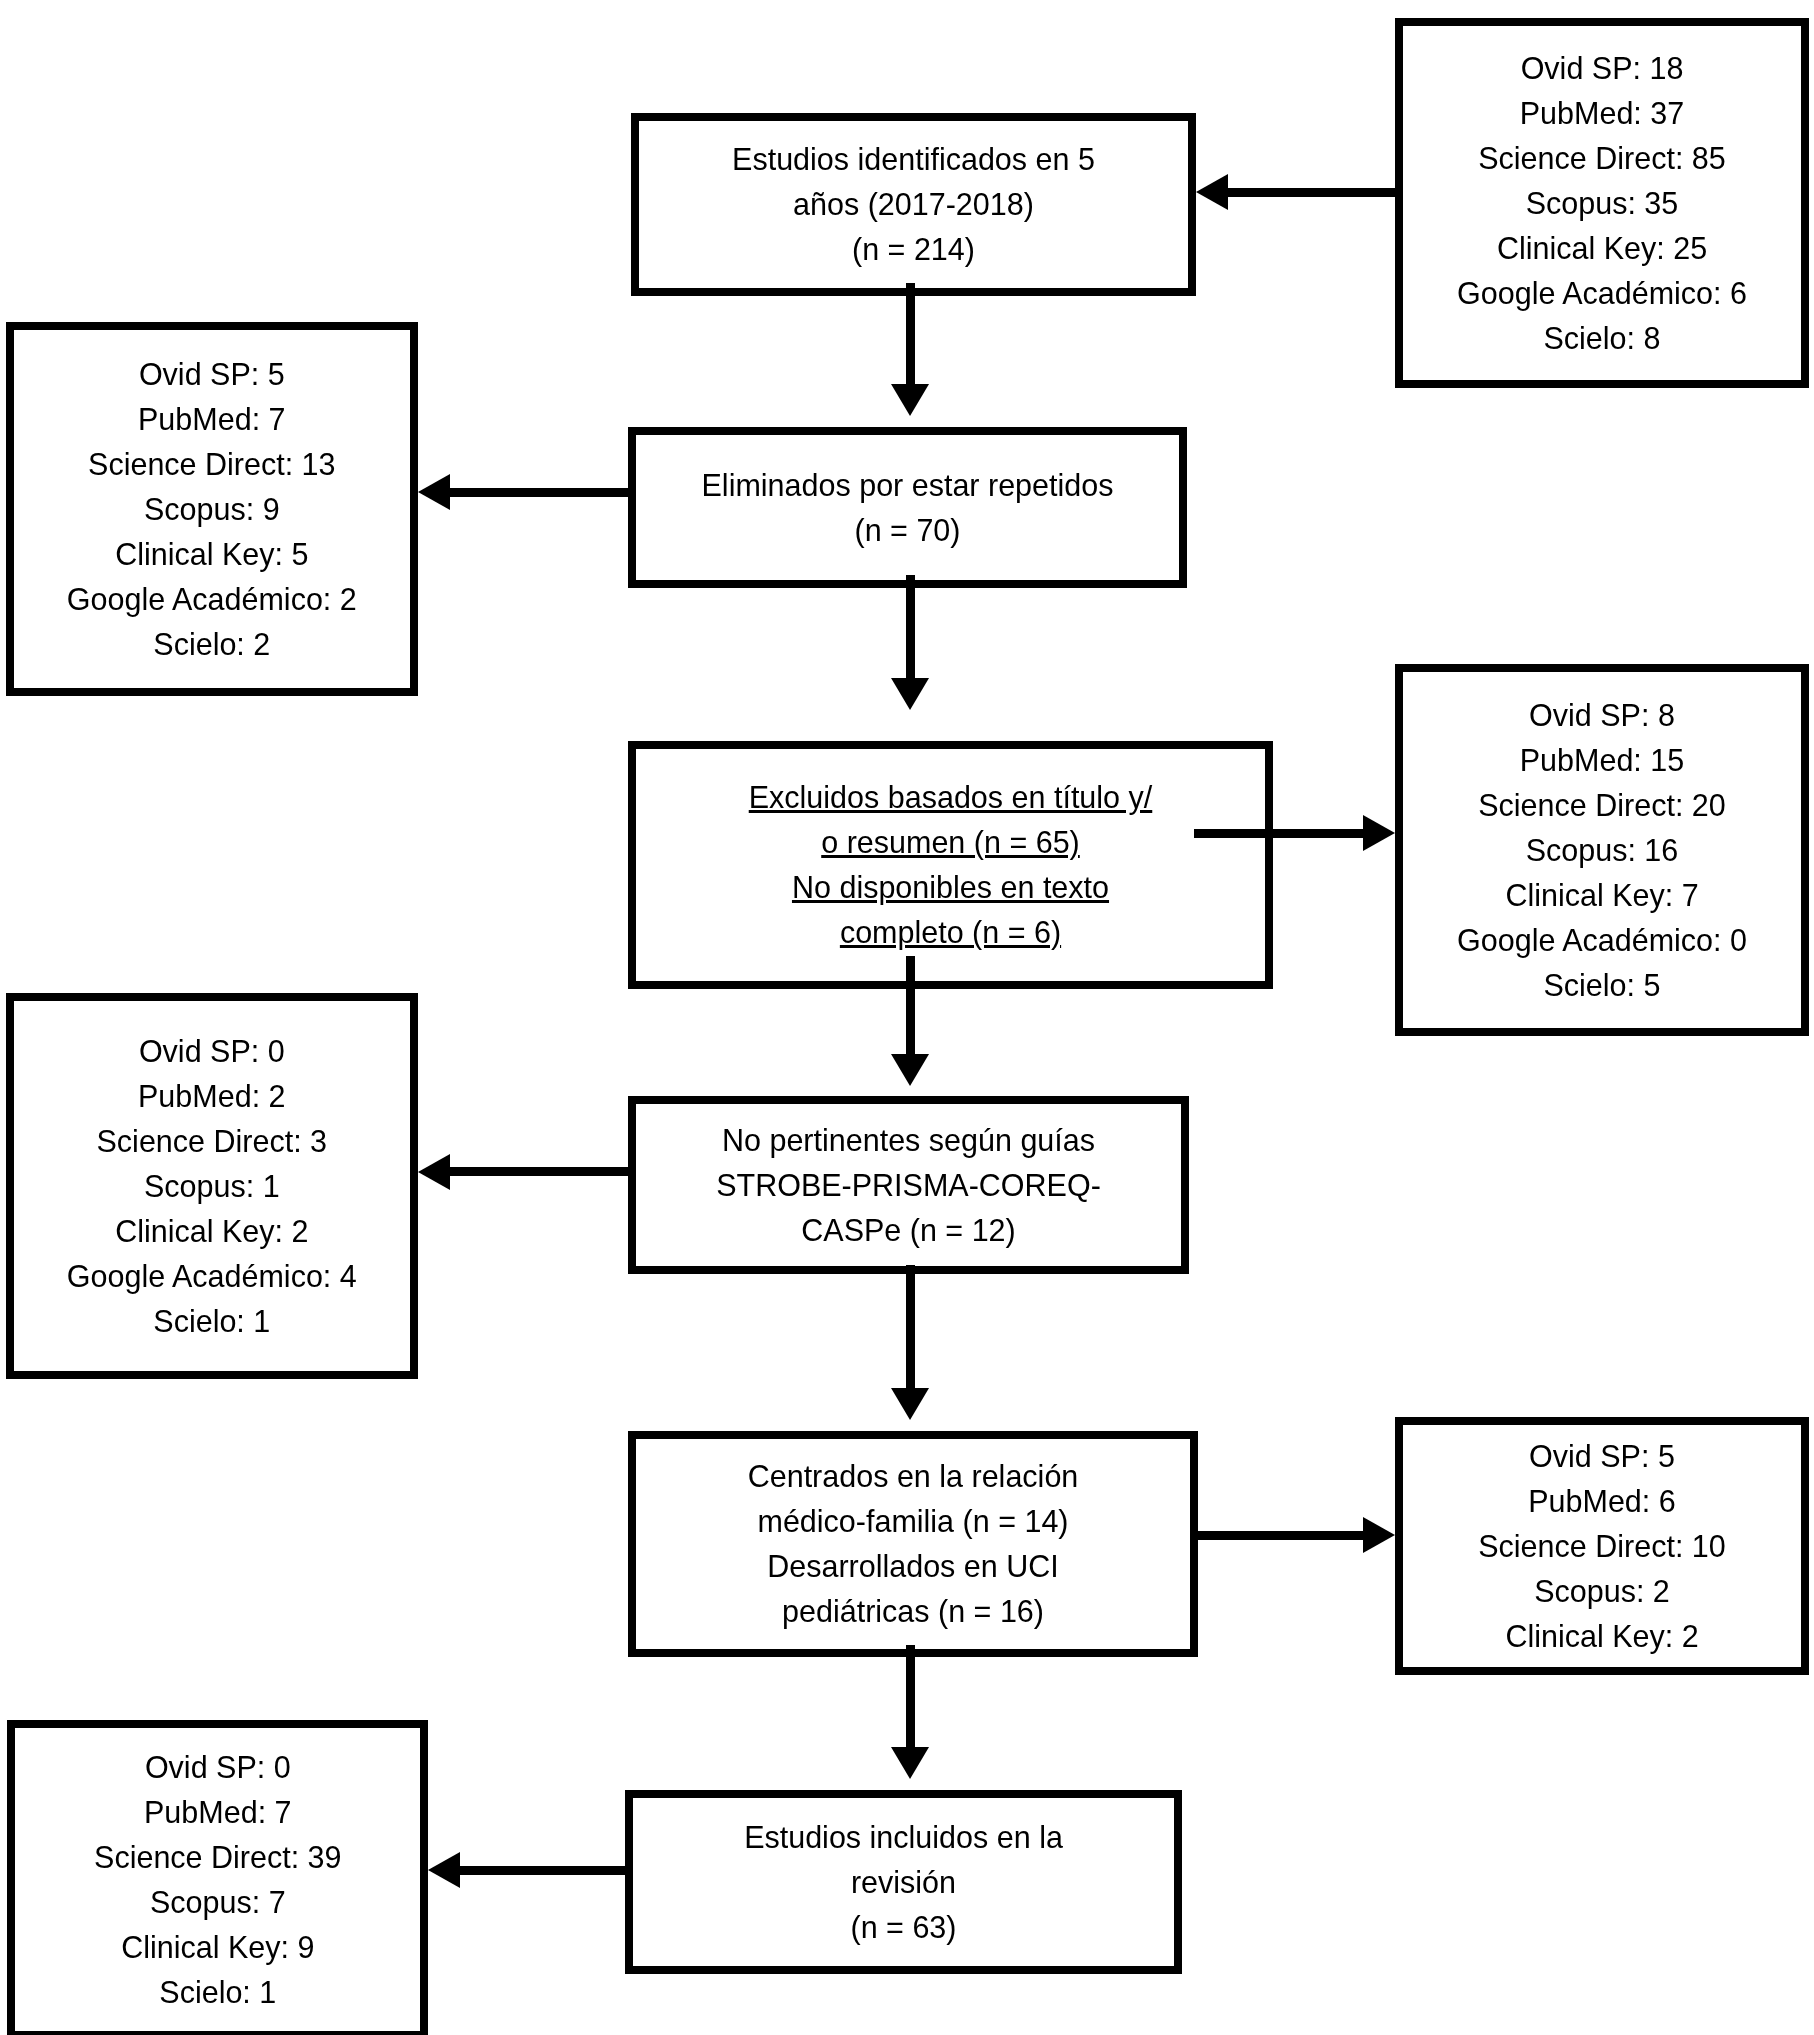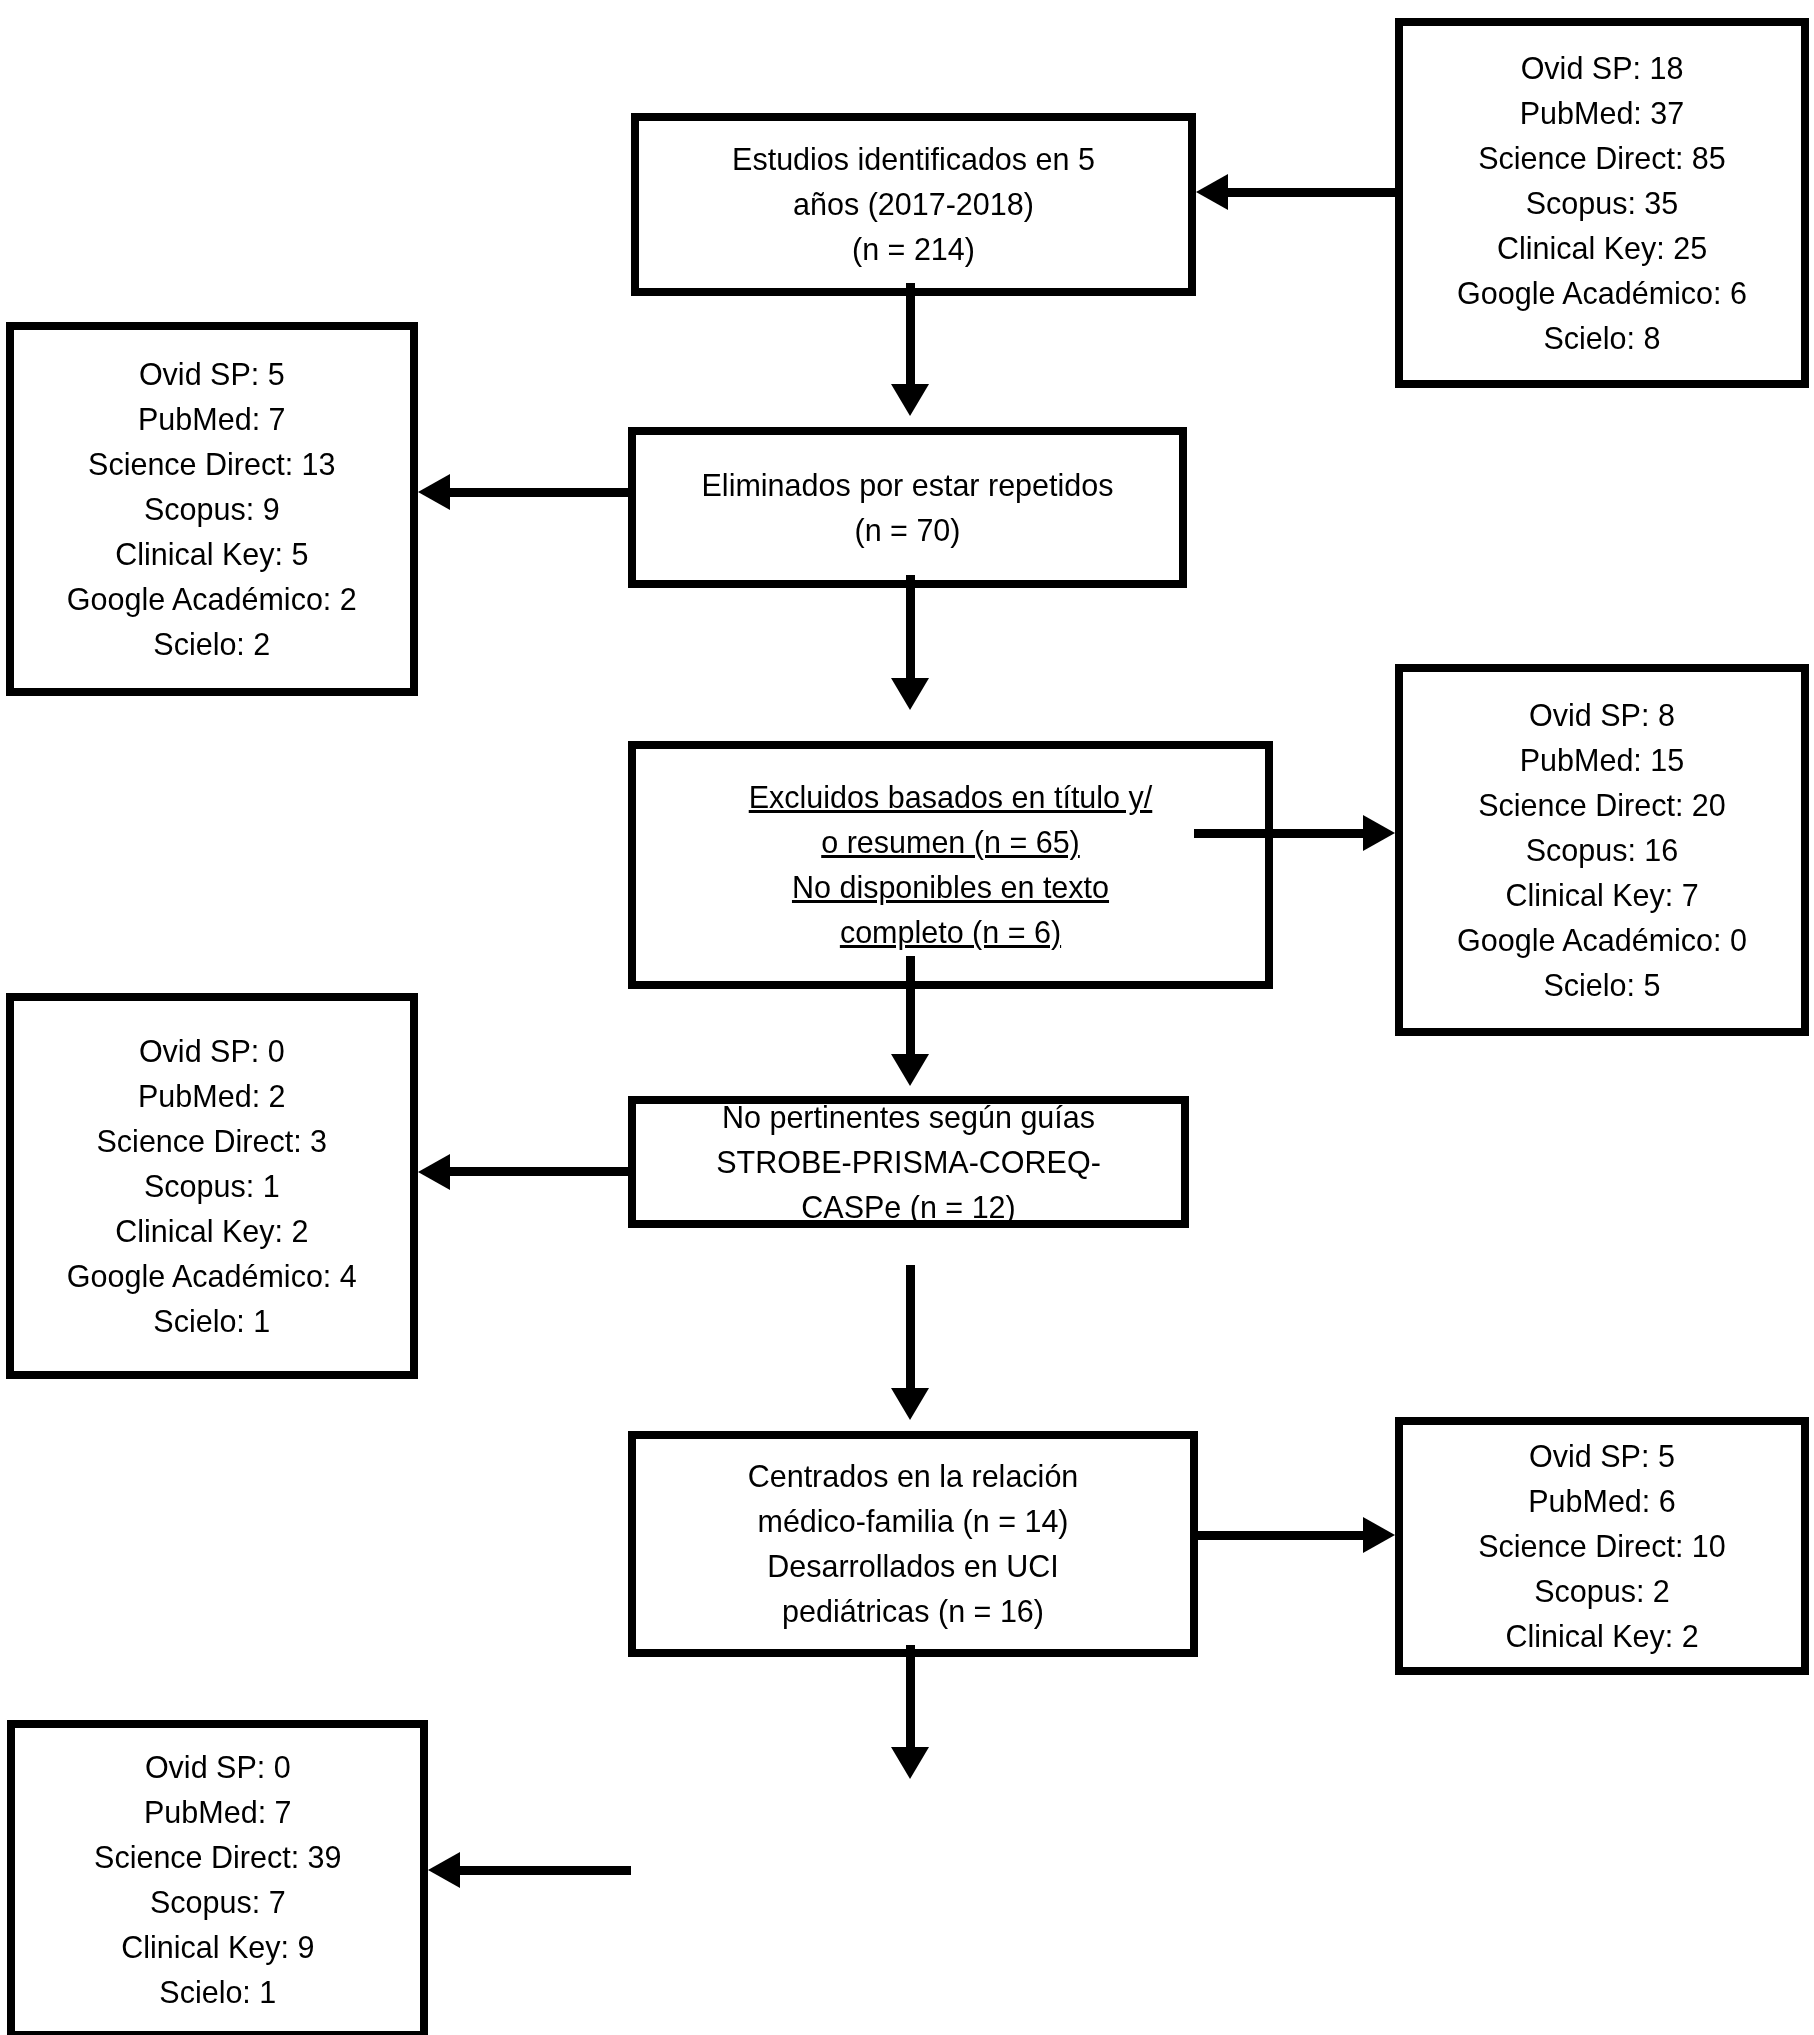--- a/index.html
+++ b/index.html
@@ -74,33 +74,38 @@
 (n = 70)</div>
   </div>
 
   <div class="box" style="left:628px; top:730px; width:645px; height:248px;text-decoration:underline;">
     <div class="box-text">Excluidos basados en título y/
 o resumen (n = 65)
 No disponibles en texto
 completo (n = 6)</div>
   </div>
 
-  <div class="box" style="left:628px; top:1085px; width:561px; height:132px;">
+  <div class="box" style="left:628px; top:1085px; width:561px; height:178px;">
     <div class="box-text">No pertinentes según guías
 STROBE-PRISMA-COREQ-
 CASPe (n = 12)</div>
   </div>
 
   <div class="box" style="left:628px; top:1420px; width:570px; height:226px;">
     <div class="box-text">Centrados en la relación
 médico-familia (n = 14)
 Desarrollados en UCI
 pediátricas (n = 16)</div>
   </div>
 
+  <div class="box" style="left:625px; top:1779px; width:557px; height:184px;">
+    <div class="box-text">Estudios incluidos en la
+revisión
+(n = 63)</div>
+  </div>
 
   <div class="box" style="left:1395px; top:7.3px; width:414px; height:370px;">
     <div class="box-text">Ovid SP: 18
 PubMed: 37
 Science Direct: 85
 Scopus: 35
 Clinical Key: 25
 Google Académico: 6
 Scielo: 8</div>
   </div>

